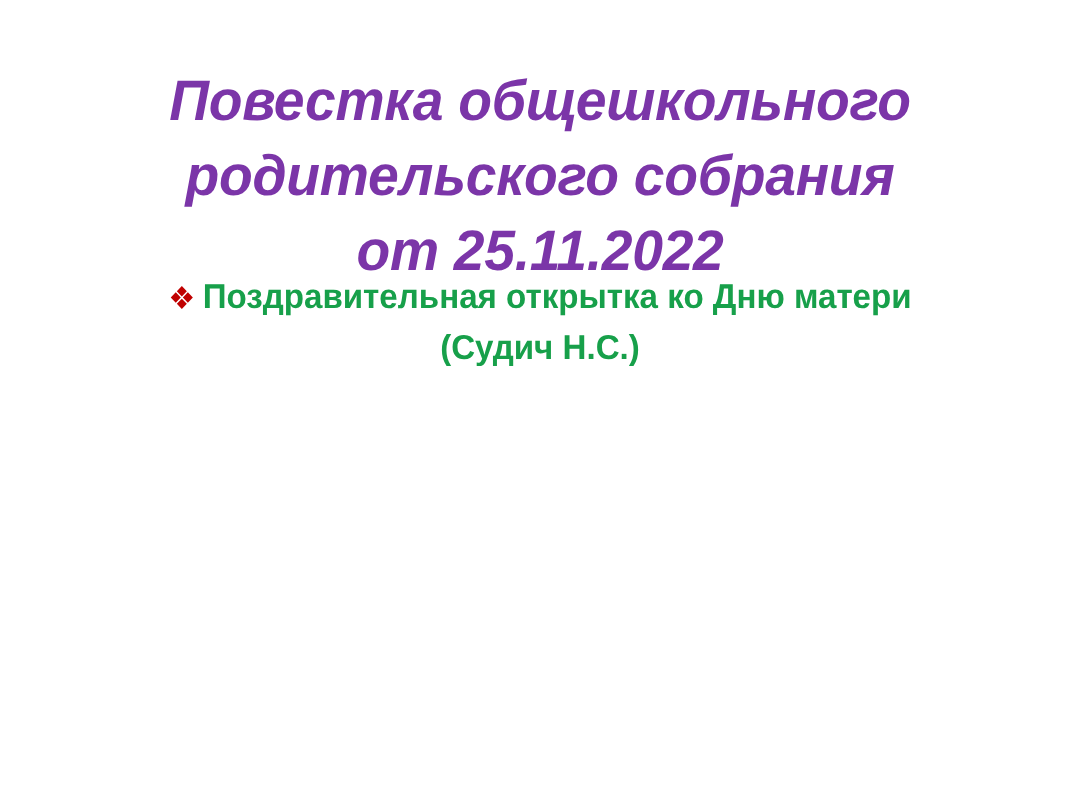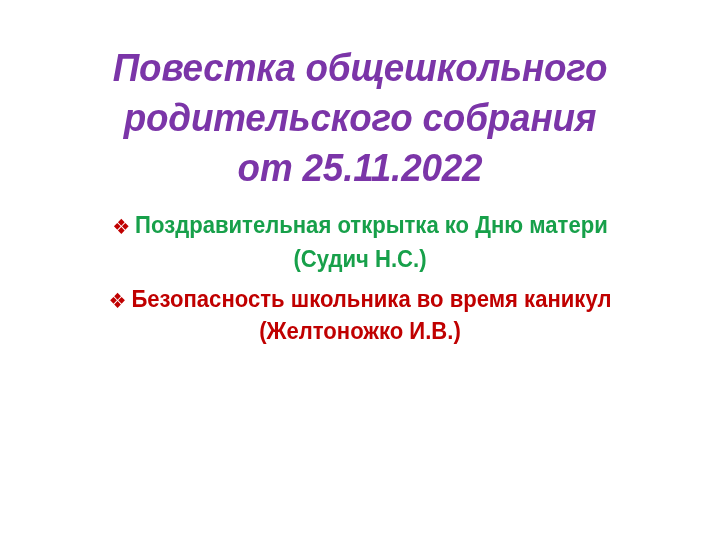--- a/index.html
+++ b/index.html
@@ -41,21 +41,21 @@
     transform-origin: center top;
   }
   .slide-title .t-line {
     display: block;
     white-space: nowrap;
   }
 
   
   .agenda {
     position: absolute;
-    top: 208px;
+    top: 180px;
     left: 20px;
     width: 680px;
     text-align: center;
   }
 
   .agenda-item {
     margin: 0 0 4px 0;
   }
 
   .item-head {
@@ -115,21 +115,15 @@
   <div class="agenda">
 
     <div class="agenda-item i0">
       <span class="item-head c-green">
         <span class="bullet-icon">❖</span><span>Поздравительная открытка ко Дню матери</span>
       </span>
       <span class="item-sub c-green">(Судич Н.С.)</span>
     </div>
 
 
-    <div class="agenda-item i2">
-      <span class="item-head c-red">
-        <span class="bullet-icon">❖</span><span>Безопасность школьника во время каникул</span>
-      </span>
-      <span class="item-sub c-red">(Желтоножко И.В.)</span>
-    </div>
 
   </div>
 </div>
 
 </body></html>

